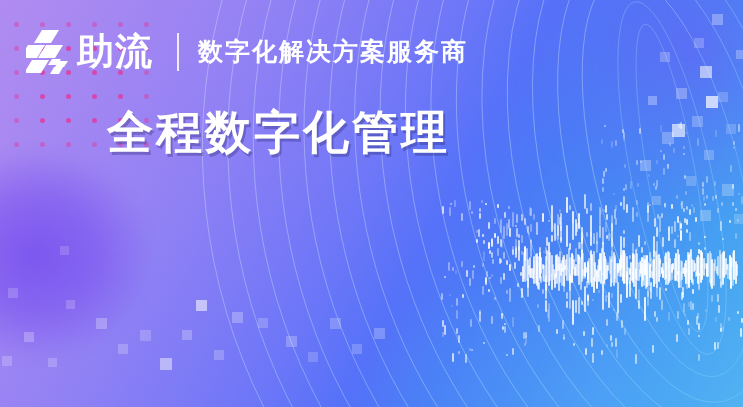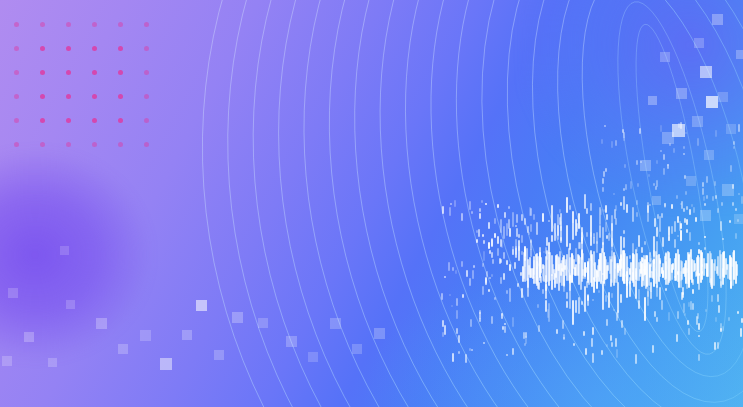--- a/index.html
+++ b/index.html
@@ -932,19 +932,38 @@
       <i style="left: 615.2px; top: 140.4px; height: 6px; opacity: 0.33;"></i>
       <i style="left: 683.2px; top: 145.8px; height: 2.8px; opacity: 0.3;"></i>
       <i style="left: 713.8px; top: 180.9px; height: 5px; opacity: 0.28;"></i>
       <i style="left: 683.5px; top: 174.5px; height: 4px; opacity: 0.51;"></i>
       <i style="left: 737.7px; top: 124.2px; height: 7.6px; opacity: 0.46;"></i>
       <i style="left: 680px; top: 121.9px; height: 7px; opacity: 0.48;"></i>
     </div>
 
   <div class="content">
 
+    <div class="brand-row">
+      <span class="logo-mark">
+        <svg viewBox="0 0 44 48">
+          <g fill="#ffffff">
+            <polygon points="16,2 33,2 25,15 8,15"></polygon>
+            <polygon points="2,17 19,17 11,30 -6,30"></polygon>
+            <polygon points="20,17 37,17 29,30 12,30"></polygon>
+            <polygon points="6,32 23,32 15,45 -2,45"></polygon>
+            <polygon points="26,31 35,31 31,37 22,37"></polygon>
+            <polygon points="33,33 42,33 38,39 29,39"></polygon>
+            <polygon points="28,39 37,39 33,46 24,46"></polygon>
+          </g>
+        </svg>
+      </span>
+      <span class="logo-word">助流</span>
+      <span class="brand-divider"></span>
+      <span class="tagline">数字化解决方案服务商</span>
+    </div>
 
     <div class="headline">
+      <span class="l2">全程数字化管理</span>
     </div>
 
 
   </div>
 </div>
 
 </body></html>

